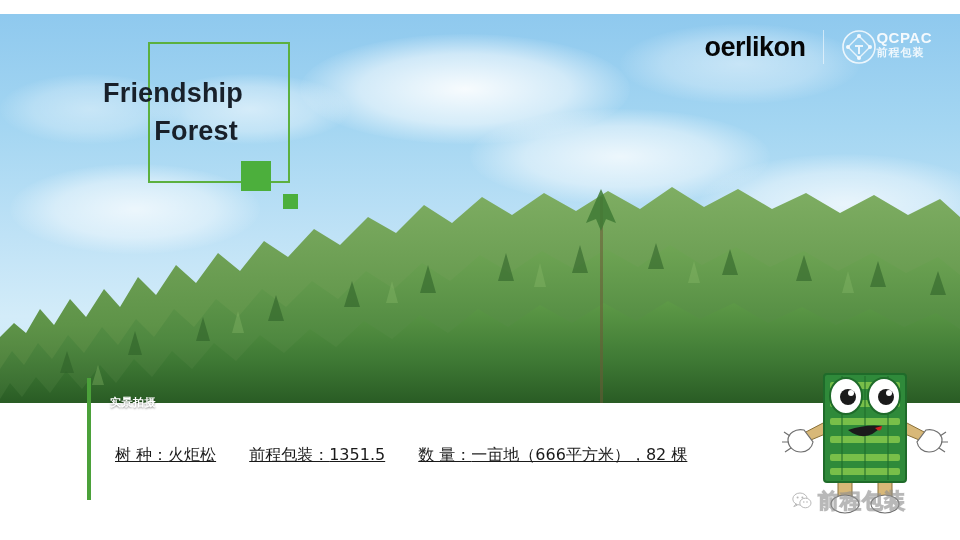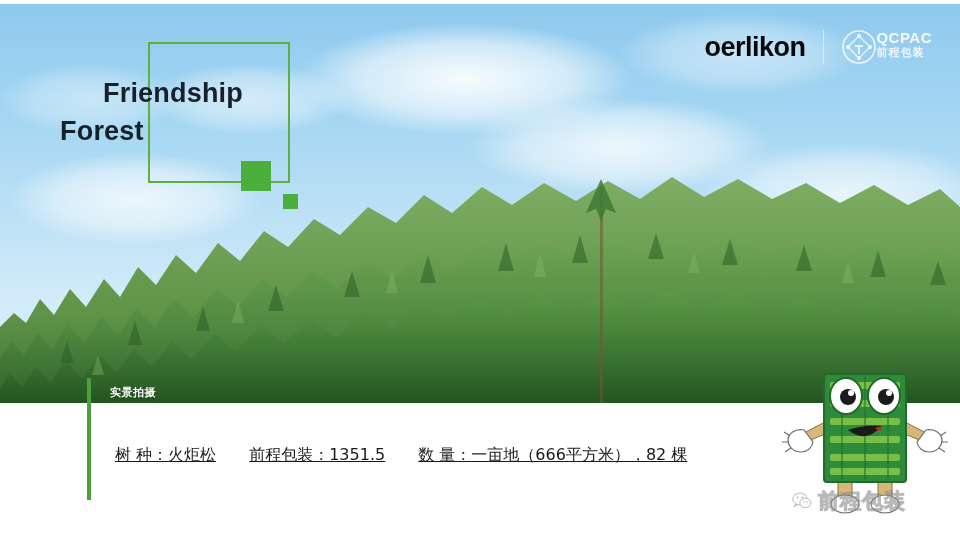--- a/index.html
+++ b/index.html
@@ -12,21 +12,21 @@
   .slide {
     position: relative;
     width: 960px; height: 540px;
     background: #ffffff;
     overflow: hidden;
   }
 
   
   .photo {
     position: absolute;
-    left: 0; top: 4px;
+    left: 0; top: 14px;
     width: 960px; height: 403px;
     overflow: hidden;
     background: linear-gradient(180deg,#8fc9ee 0%, #a4d6f2 28%, #bfe2f6 55%, #d3ecf9 75%, #c8e6f7 100%);
   }
   
   .cloud {
     position: absolute;
     background: radial-gradient(ellipse at center, rgba(255,255,255,0.92) 0%, rgba(255,255,255,0.55) 45%, rgba(255,255,255,0) 72%);
     border-radius: 50%;
     pointer-events: none;
@@ -85,21 +85,21 @@
     left: 60px; top: 74px;
     width: 200px;
     z-index: 6;
     color: #18202a;
     font-size: 27px;
     font-weight: bold;
     line-height: 1.42;
     letter-spacing: .2px;
   }
   .title .l1 { display:block; text-align: center; padding-left: 26px; }
-  .title .l2 { display:block; text-align: left; padding-right: 22px; }
+  .title .l2 { display:block; text-align: right; padding-right: 22px; }
 
   
   .brand {
     position: absolute;
     right: 28px; top: 24px;
     height: 46px;
     display: flex;
     align-items: center;
     gap: 18px;
     z-index: 6;

